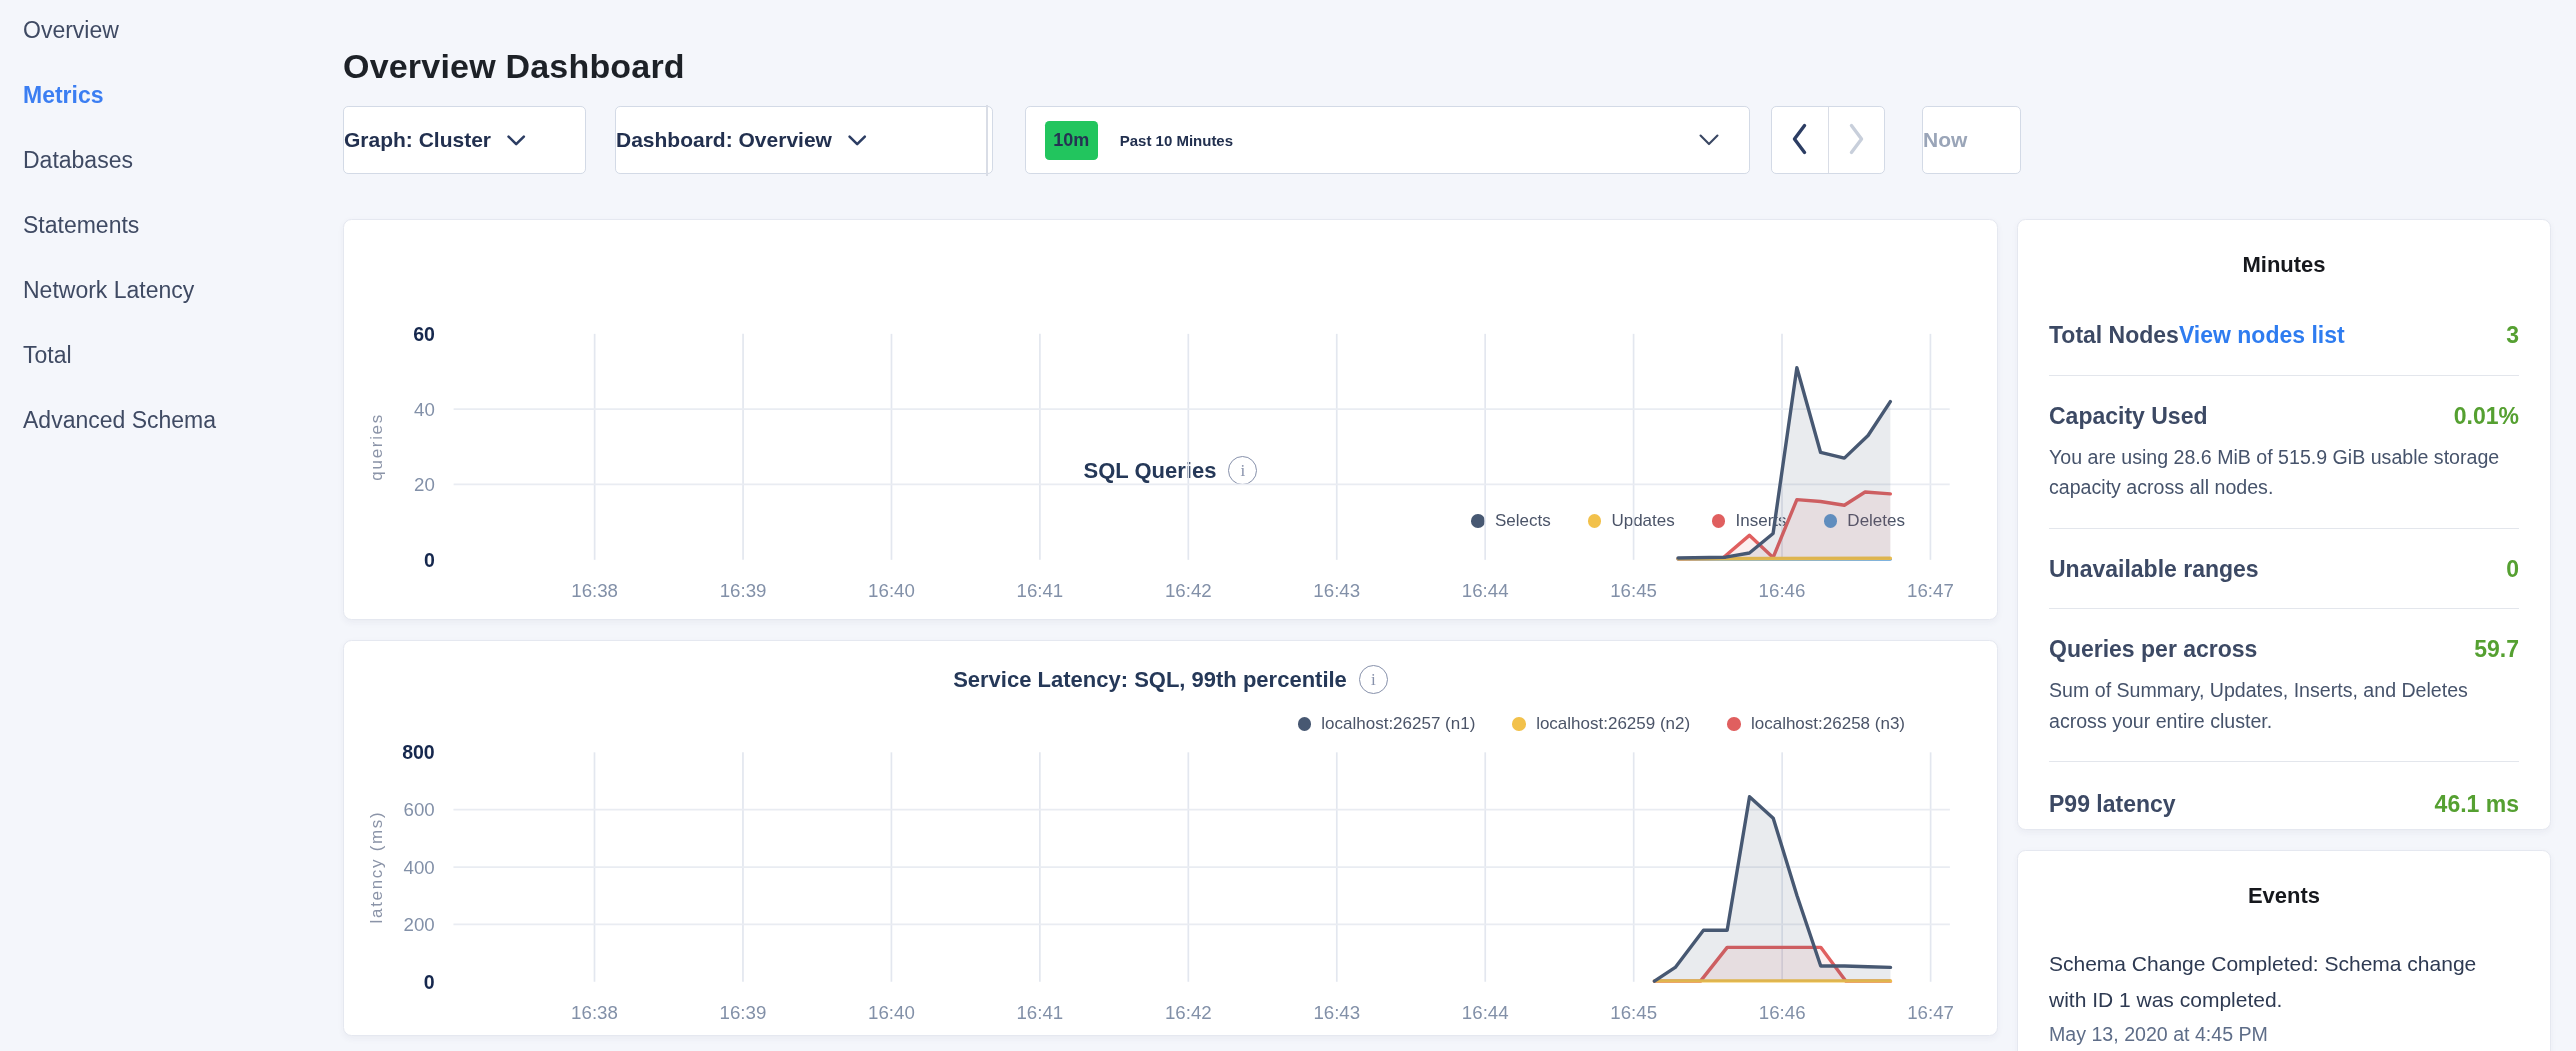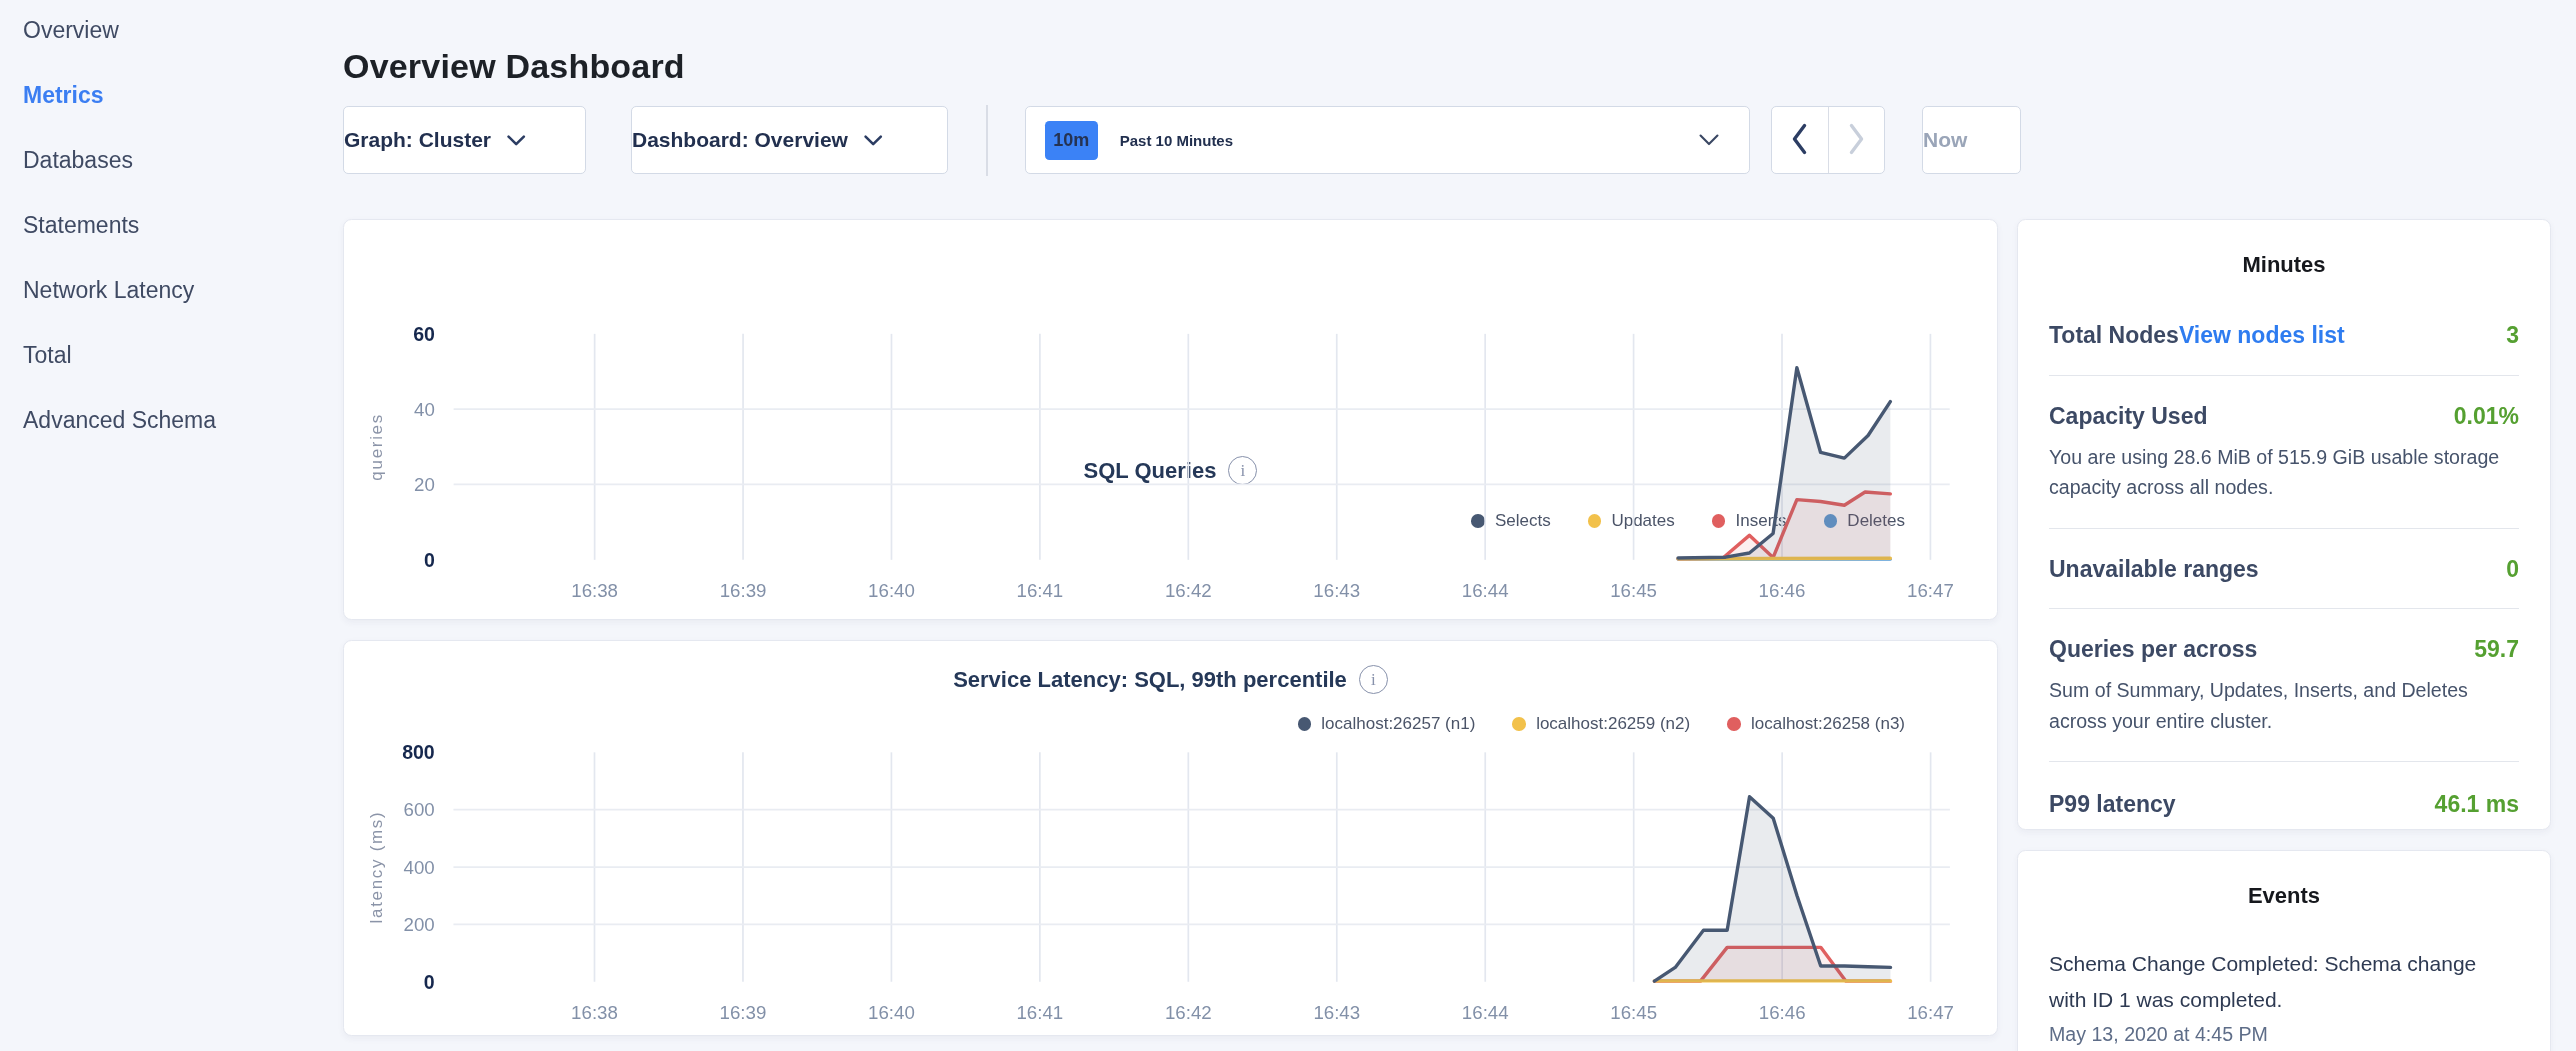--- a/index.html
+++ b/index.html
@@ -14,21 +14,21 @@
   .page-title{position:absolute;left:343px;top:24px;font-size:34px;font-weight:600;
               color:#1d2127;letter-spacing:0.2px;}
   
   .tool-btn{position:absolute;top:106px;height:68px;background:#fff;
             border:1.7px solid #d3dae6;border-radius:5.1px;box-sizing:border-box;
             display:flex;align-items:center;
             font-size:21px;font-weight:700;color:#22304f;cursor:pointer;}
   .chev{margin-left:15.3px;display:inline-block;}
   .tb-divider{position:absolute;left:986px;top:105px;width:1.7px;height:71px;background:#d9dde6;}
   .time-picker{justify-content:flex-start;padding:0 29px 0 18.7px;}
-  .time-badge{background:#3b82f6;border-radius:4.3px;height:39px;min-width:53px;
+  .time-badge{background:#22c55e;border-radius:4.3px;height:39px;min-width:53px;
               display:flex;align-items:center;justify-content:center;
               font-size:18px;font-weight:700;color:#253353;margin-right:22px;}
   .time-label{font-size:15px;font-weight:700;color:#22304f;}
   .time-chev{margin-left:auto;}
   .arrow-group{position:absolute;left:1771px;top:106px;width:114px;height:68px;
                background:#fff;border:1.7px solid #d3dae6;border-radius:5.1px;
                box-sizing:border-box;display:flex;}
   .arrow-btn{flex:1;display:flex;align-items:center;justify-content:center;cursor:pointer;}
   .arrow-btn + .arrow-btn{border-left:1.7px solid #d9dde6;}
   .now-btn{left:1922px;width:99px;color:#9aa5b8;}
@@ -81,21 +81,21 @@
   <h1 class="page-title">Overview Dashboard</h1>
 
   <div class="tool-btn" style="left:343px;width:243px">
     <span>Graph: Cluster</span>
     <span class="chev">
       <svg width="20.4" height="12.8" viewBox="0 0 24 15">
           <polyline points="3,3 12,12 21,3" fill="none" stroke="#2c3d63" stroke-width="3" stroke-linecap="round" stroke-linejoin="round"></polyline>
         </svg>
     </span>
   </div>
-  <div class="tool-btn" style="left:631px;width:317px">
+  <div class="tool-btn" style="left:615px;width:378px">
     <span>Dashboard: Overview</span>
     <span class="chev">
       <svg width="20.4" height="12.8" viewBox="0 0 24 15">
           <polyline points="3,3 12,12 21,3" fill="none" stroke="#2c3d63" stroke-width="3" stroke-linecap="round" stroke-linejoin="round"></polyline>
         </svg>
     </span>
   </div>
   <div class="tb-divider"></div>
   <div class="tool-btn time-picker" style="left:1025px;width:725px">
     <span class="time-badge">10m</span>

